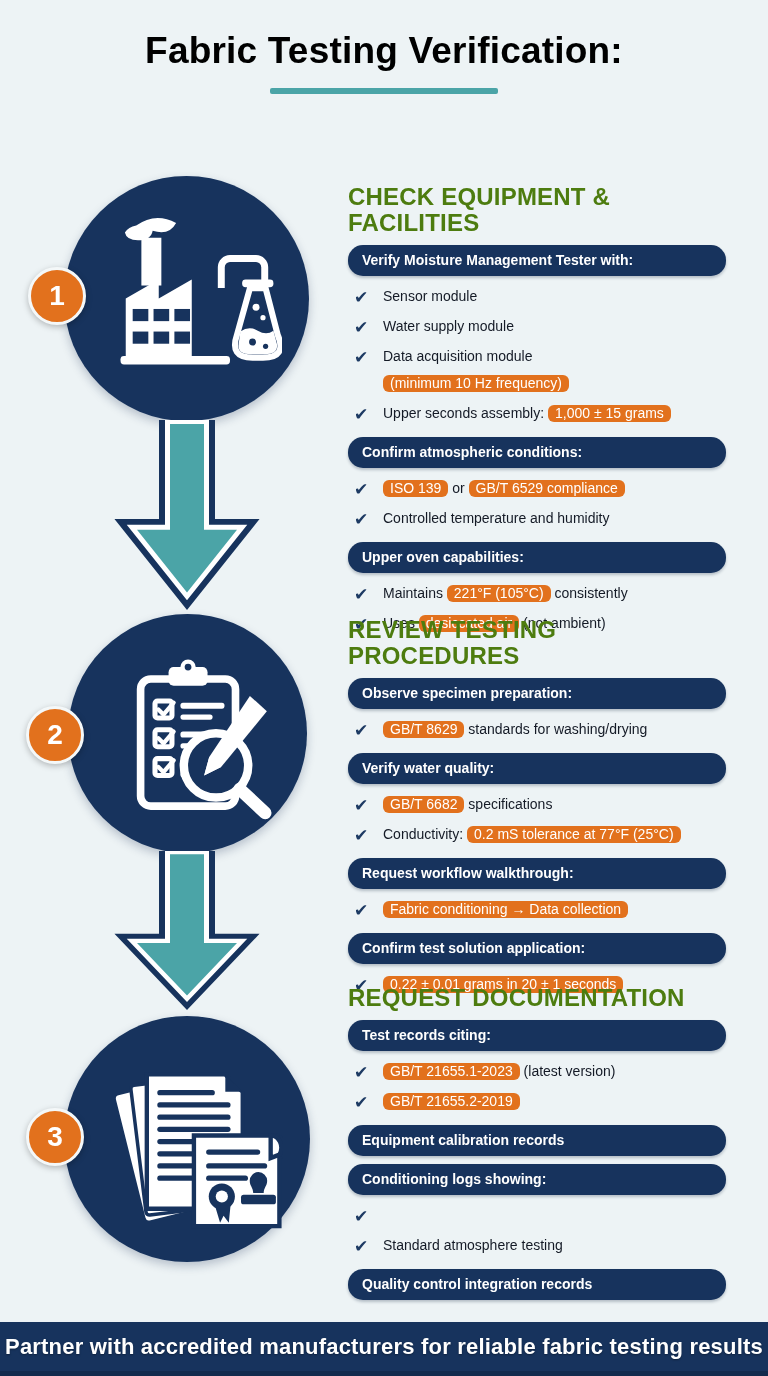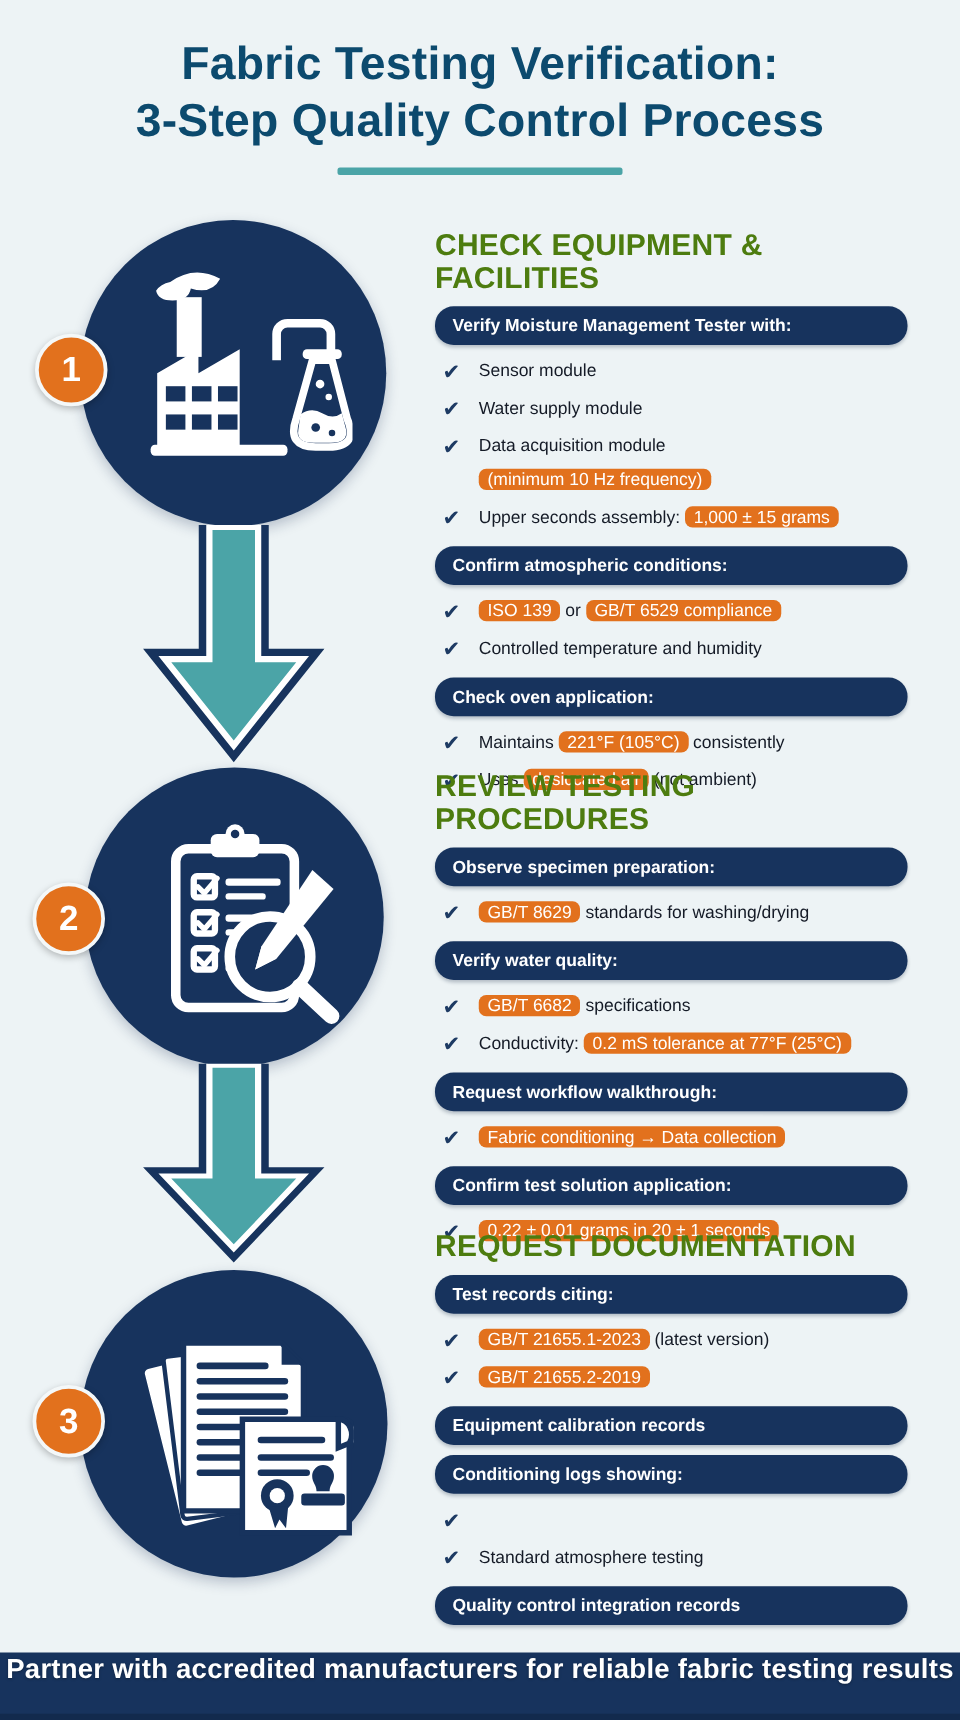--- a/index.html
+++ b/index.html
@@ -8,21 +8,21 @@
   }
   *{margin:0;padding:0;box-sizing:border-box;}
   html,body{background:#cfd8dc;}
   body{font-family:"Liberation Sans","DejaVu Sans",sans-serif;}
   .canvas{
     position:relative;width:768px;height:1376px;margin:0 auto;
     background:var(--bg);overflow:hidden;
   }
   
   .title-wrap{position:absolute;top:28px;left:0;width:768px;text-align:center;}
-  .title-line{color:#0c4a6e;font-size:37px;font-weight:800;line-height:46px;letter-spacing:.2px;}
+  .title-line{color:#000000;font-size:37px;font-weight:800;line-height:46px;letter-spacing:.2px;}
   .title-underline{width:228px;height:6px;background:var(--teal);margin:14px auto 0;border-radius:2px;}
   
   .step-circle{position:absolute;border-radius:50%;background:var(--navy);
     box-shadow:0 4px 10px rgba(20,40,80,.25);display:flex;align-items:center;justify-content:center;}
   .c1{left:64px;top:176px;width:245px;height:245px;}
   .c2{left:68px;top:614px;width:239px;height:239px;}
   .c3{left:64px;top:1016px;width:246px;height:246px;}
   .badge{position:absolute;width:58px;height:58px;border-radius:50%;background:var(--orange);
     border:3px solid #f4f8f9;color:#fff;font-size:28px;font-weight:800;
     display:flex;align-items:center;justify-content:center;box-shadow:0 2px 6px rgba(0,0,0,.25);}
@@ -40,31 +40,30 @@
   .pill{background:var(--navy);color:#fff;font-size:14px;font-weight:700;
     border-radius:15px;padding:4px 14px 5px;margin:8px 0 6px;line-height:22px;
     box-shadow:0 2px 3px rgba(10,30,60,.25);}
   .item{display:flex;align-items:flex-start;padding:1px 0 2px 6px;line-height:27px;}
   .check{color:#1d3a63;font-size:17px;font-weight:700;width:20px;flex:0 0 20px;margin-right:9px;transform:translateY(1px);}
   .item-text{color:var(--ink);font-size:14px;}
   .hl{background:var(--orange);color:#fff;border-radius:6px;padding:0 7px 1px;
     box-decoration-break:clone;-webkit-box-decoration-break:clone;}
   
   .footer{position:absolute;left:0;top:1322px;width:768px;height:54px;background:var(--navy);
-    border-bottom:5px solid var(--navy-dark);display:flex;align-items:flex-start;justify-content:center;}
+    border-bottom:5px solid var(--navy-dark);display:flex;align-items:center;justify-content:center;}
   .footer-text{color:#fff;font-size:22px;font-weight:700;letter-spacing:.2px;text-shadow:0 1px 2px rgba(0,0,0,.35);}
 </style>
 </head>
 <body>
 
 <div class="canvas">
 
   <div class="title-wrap">
     <div class="title-line">Fabric Testing Verification:</div>
-    <div class="title-line">3-Step Quality Control Process</div>
     <div class="title-underline"></div>
   </div>
 
   <div class="step-circle c1">
     <svg class="icon-svg" viewBox="0 0 220 200">
       <path d="M52 16 q22 -16 46 -3 q-8 15 -27 9 q-2 11 -17 11 q-13 0 -15 -9 q4 -6 13 -8 z" fill="#fff"></path>
       <rect x="58" y="30" width="23" height="55" fill="#fff"></rect>
       <polygon points="40,100 78,78 78,100 116,78 116,170 40,170" fill="#fff"></polygon>
       <rect x="48" y="112" width="18" height="14" fill="#17335d"></rect>
       <rect x="72" y="112" width="18" height="14" fill="#17335d"></rect>
@@ -186,21 +185,21 @@
       </div>
       <div class="pill">Confirm atmospheric conditions:</div>
       <div class="item">
         <span class="check">✔</span>
         <span class="item-text"><span class="hl">ISO 139</span><span> or </span><span class="hl">GB/T 6529 compliance</span></span>
       </div>
       <div class="item">
         <span class="check">✔</span>
         <span class="item-text"><span>Controlled temperature and humidity</span></span>
       </div>
-      <div class="pill">Check oven application:</div>
+      <div class="pill">Upper oven capabilities:</div>
       <div class="item">
         <span class="check">✔</span>
         <span class="item-text"><span>Maintains </span><span class="hl">221°F (105°C)</span><span> consistently</span></span>
       </div>
       <div class="item">
         <span class="check">✔</span>
         <span class="item-text"><span>Uses </span><span class="hl">desiccated air</span><span> (not ambient)</span></span>
       </div>
     </section>
   <section class="step-content s2" id="step1">

